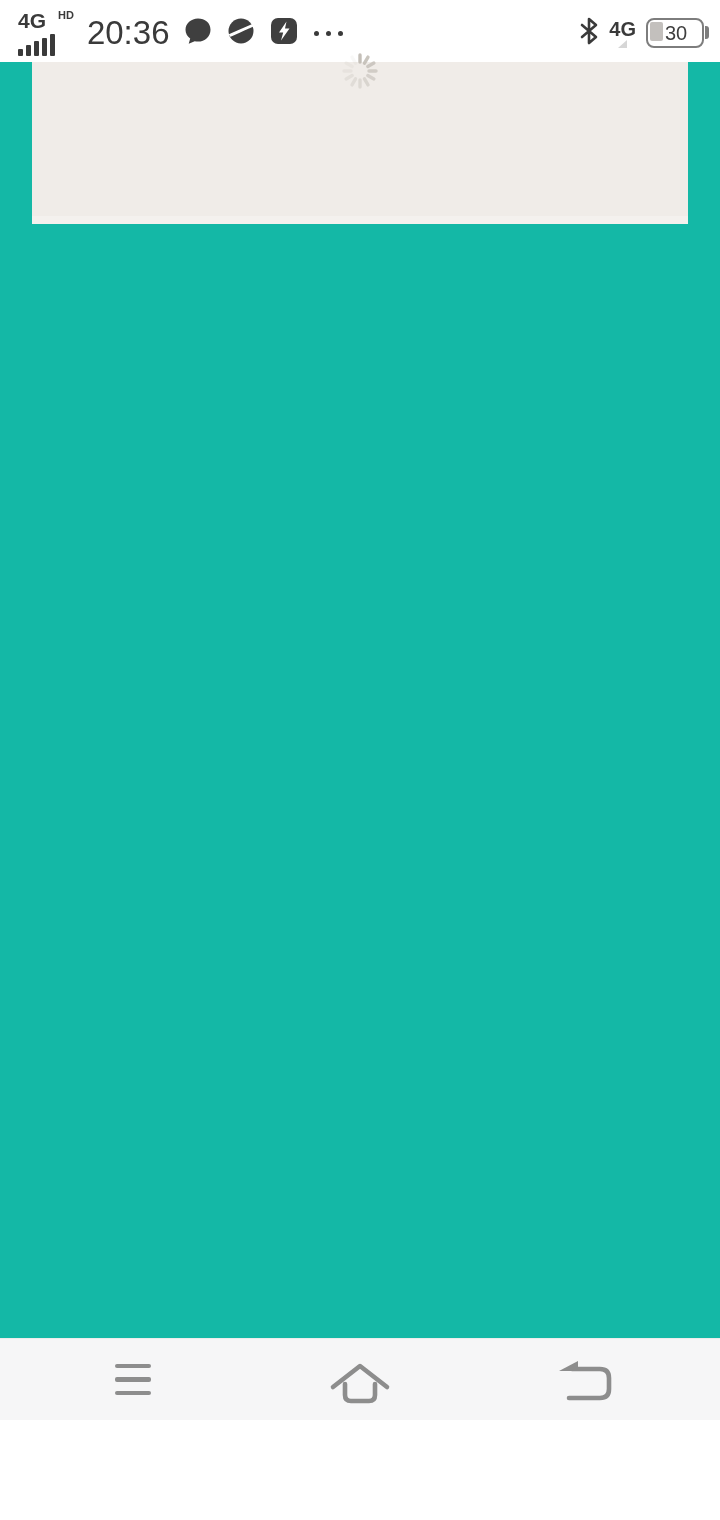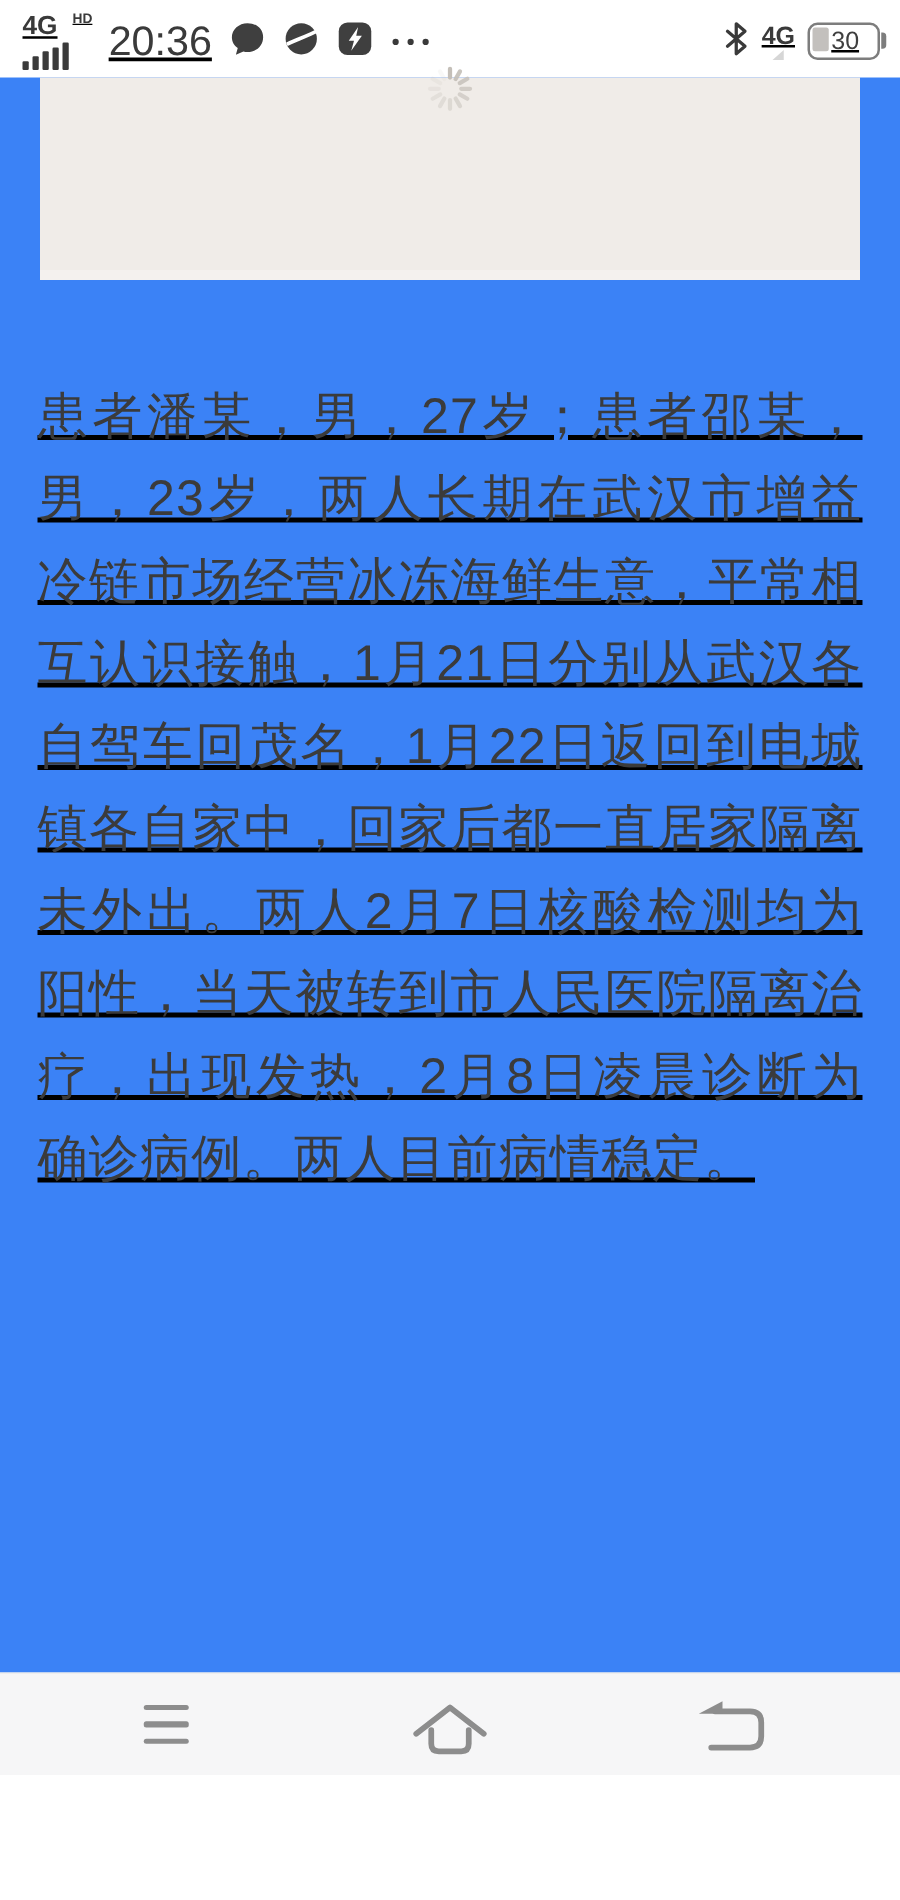--- a/index.html
+++ b/index.html
@@ -1,18 +1,18 @@
 <!DOCTYPE html>
 <html><head>
 <meta charset="utf-8">
 <style>
   html,body { margin:0; padding:0; background:#fff; }
   .screen {
     position:relative; width:720px; height:1420px; overflow:hidden;
-    background:#3b82f6; font-family:"Liberation Sans", sans-serif;text-decoration:underline;
+    background:#14b8a6; font-family:"Liberation Sans", sans-serif;
   }
 
   
   .status-bar {
     height:62px; display:flex; align-items:center; justify-content:space-between;
     padding:4px 16px 0 18px; box-sizing:border-box; background:#fff;
   }
   .sb-left { display:flex; align-items:center; gap:13px; }
   .signal { display:flex; flex-direction:column; align-items:flex-start; line-height:1; }
   .signal-top { display:flex; align-items:flex-start; color:#3a3a3a; font-weight:bold; }
@@ -143,21 +143,20 @@
             <line x1="20" y1="4" x2="20" y2="11" transform="rotate(210 20 20)" opacity="0.35"></line>
             <line x1="20" y1="4" x2="20" y2="11" transform="rotate(240 20 20)" opacity="0.28"></line>
             <line x1="20" y1="4" x2="20" y2="11" transform="rotate(270 20 20)" opacity="0.2"></line>
             <line x1="20" y1="4" x2="20" y2="11" transform="rotate(300 20 20)" opacity="0.15"></line>
             <line x1="20" y1="4" x2="20" y2="11" transform="rotate(330 20 20)" opacity="0.1"></line>
           </g>
         </svg>
       </span>
     </div>
     <div class="article">
-      <p>患者潘某，男，27岁；患者邵某，男，23岁，两人长期在武汉市增益冷链市场经营冰冻海鲜生意，平常相互认识接触，1月21日分别从武汉各自驾车回茂名，1月22日返回到电城镇各自家中，回家后都一直居家隔离未外出。两人2月7日核酸检测均为阳性，当天被转到市人民医院隔离治疗，出现发热，2月8日凌晨诊断为确诊病例。两人目前病情稳定。</p>
     </div>
   </div>
 
   <div class="nav-bar">
     <div class="nav-btn">
       <span class="menu-glyph">
           <i></i>
           <i></i>
           <i></i>
         </span>

